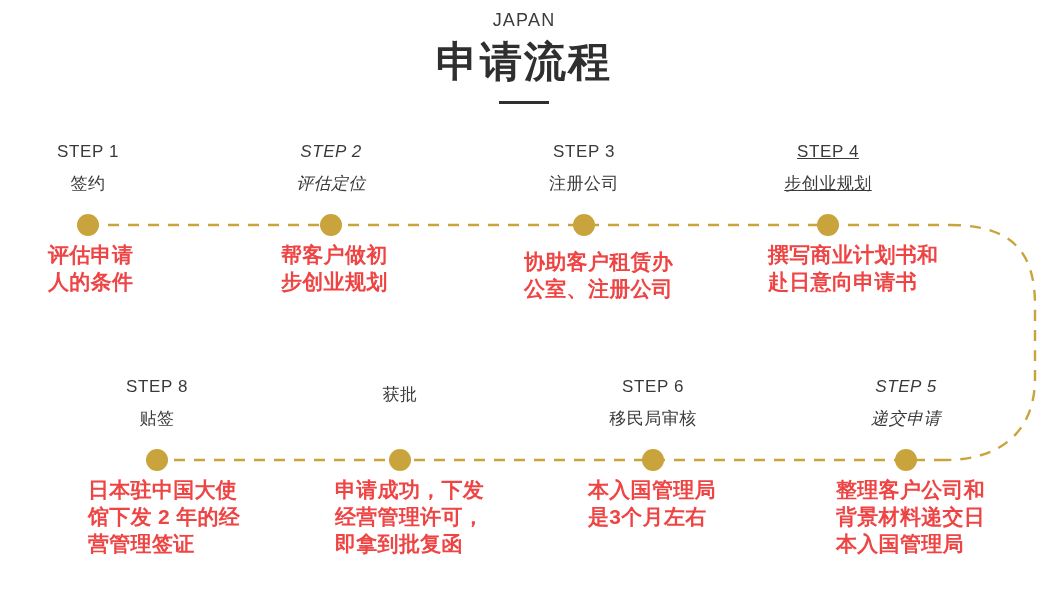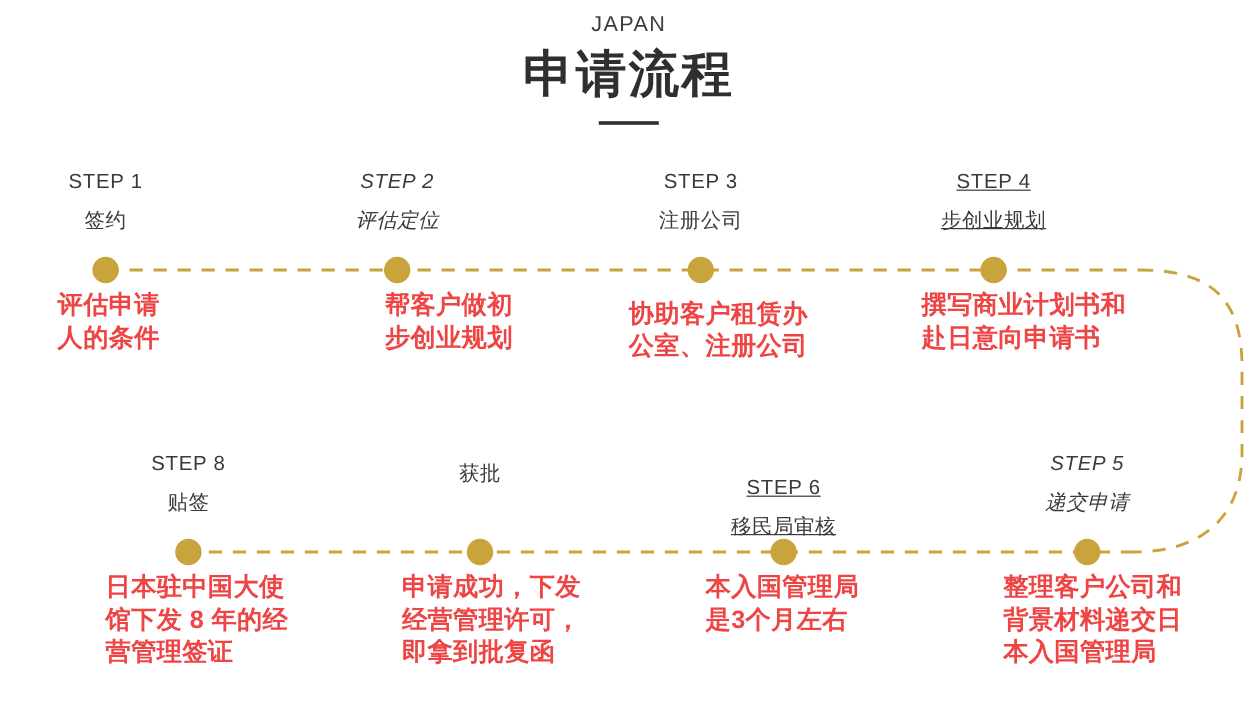--- a/index.html
+++ b/index.html
@@ -146,21 +146,21 @@
 </div>
 <div class="step-desc" style="position:absolute; left:48px; top:241px; width:220px;">评估申请
 人的条件</div>
 
 <div class="step row1" style="left:216px; top:140px;font-style:italic;">
   <div class="step-head">
     <div class="step-num">STEP 2</div>
     <div class="step-name">评估定位</div>
   </div>
 </div>
-<div class="step-desc" style="position:absolute; left:264px; top:241px; width:220px;text-align:center;">帮客户做初
+<div class="step-desc" style="position:absolute; left:281px; top:241px; width:220px;">帮客户做初
 步创业规划</div>
 
 <div class="step row1" style="left:469px; top:140px;">
   <div class="step-head">
     <div class="step-num">STEP 3</div>
     <div class="step-name">注册公司</div>
   </div>
 </div>
 <div class="step-desc" style="position:absolute; left:524px; top:248px; width:230px;">协助客户租赁办
 公室、注册公司</div>
@@ -174,33 +174,33 @@
 <div class="step-desc" style="position:absolute; left:768px; top:241px; width:240px;">撰写商业计划书和
 赴日意向申请书</div>
 
 <div class="step row2" style="left:42px; top:375px;">
   <div class="step-head">
     <div class="step-num">STEP 8</div>
     <div class="step-name">贴签</div>
   </div>
 </div>
 <div class="step-desc" style="position:absolute; left:88px; top:476px; width:230px;">日本驻中国大使
-馆下发 8 年的经
+馆下发 2 年的经
 营管理签证</div>
 
 <div class="step row2" style="left:285px; top:375px;">
   <div class="step-head">
     <div class="step-name">获批</div>
   </div>
 </div>
 <div class="step-desc" style="position:absolute; left:335px; top:476px; width:230px;">申请成功，下发
 经营管理许可，
 即拿到批复函</div>
 
-<div class="step row2" style="left:538px; top:395px;text-decoration:underline;">
+<div class="step row2" style="left:538px; top:375px;">
   <div class="step-head">
     <div class="step-num">STEP 6</div>
     <div class="step-name">移民局审核</div>
   </div>
 </div>
 <div class="step-desc" style="position:absolute; left:588px; top:476px; width:230px;">本入国管理局
 是3个月左右</div>
 
 <div class="step row2" style="left:791px; top:375px;font-style:italic;">
   <div class="step-head">

